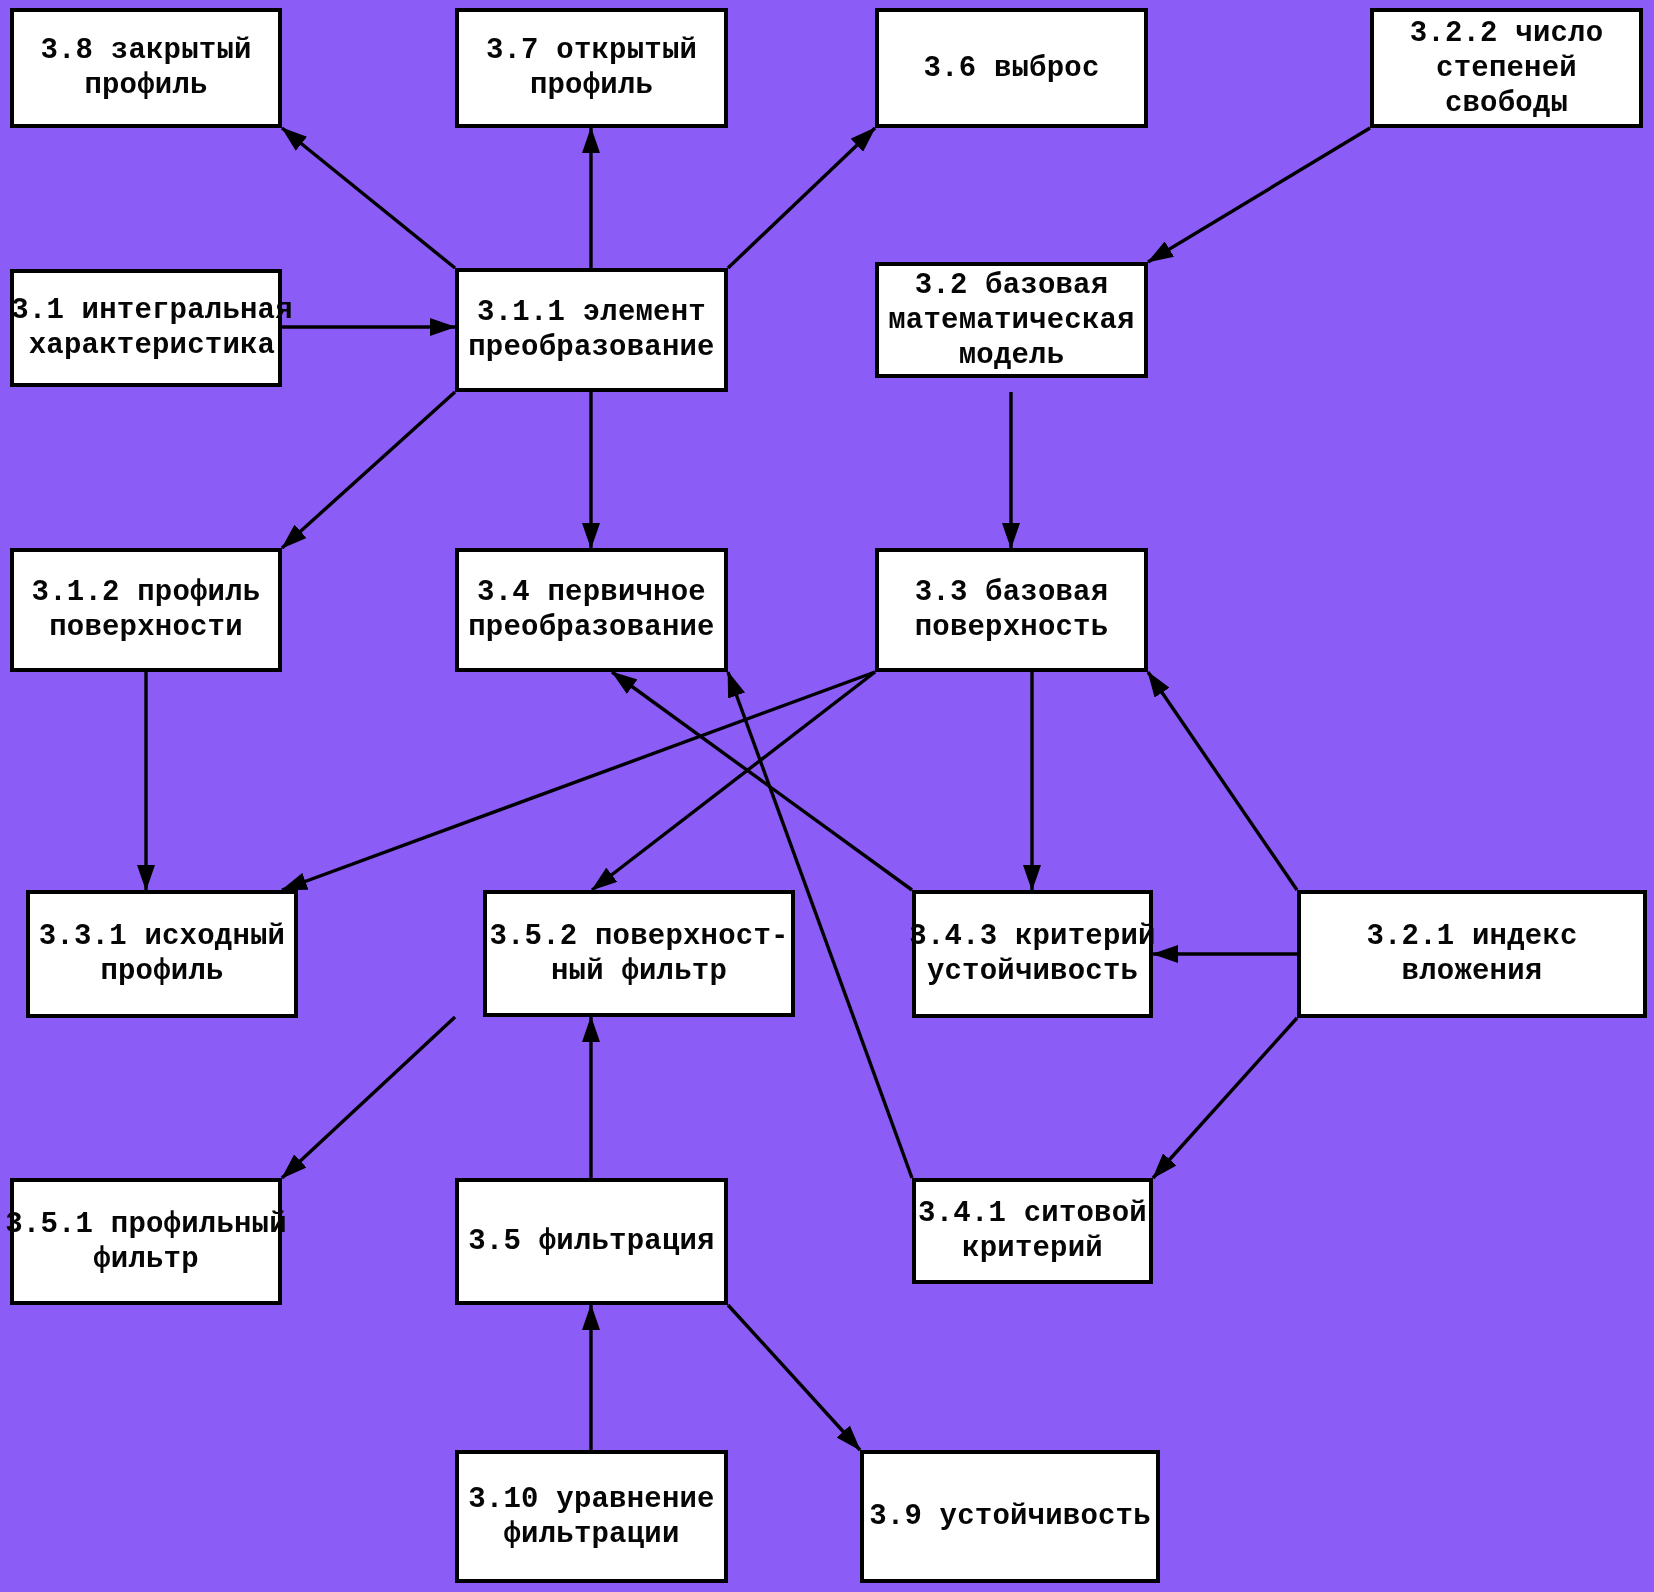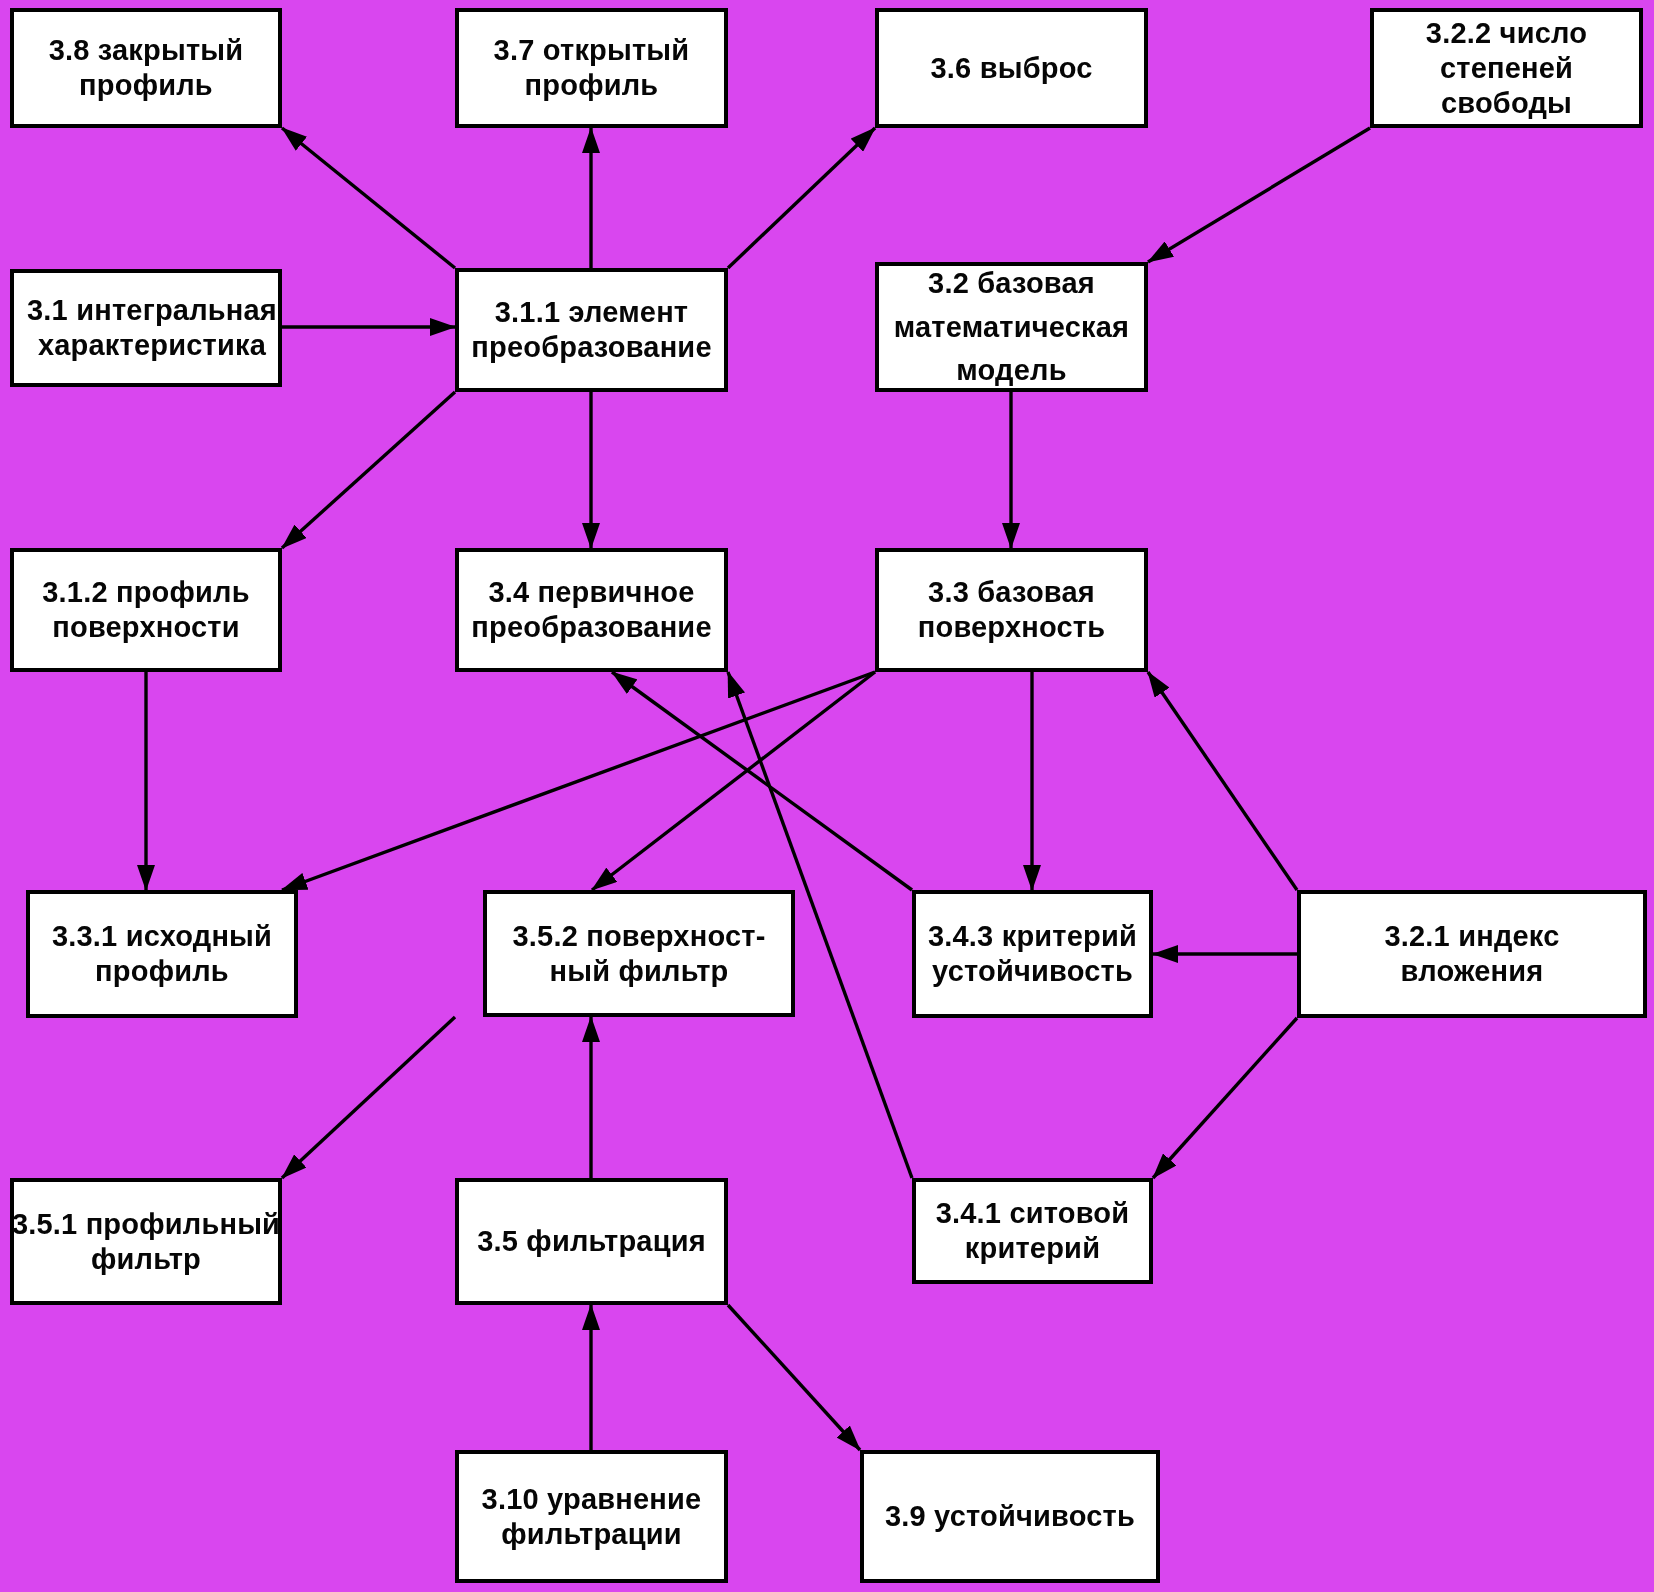--- a/index.html
+++ b/index.html
@@ -4,22 +4,22 @@
 <style>
   html, body {
     margin: 0;
     padding: 0;
     background: #ffffff;
   }
   .stage {
     position: relative;
     width: 1654px;
     height: 1592px;
-    background: #d946ef;
-    font-family: Liberation Sans, sans-serif;
+    background: #8b5cf6;
+    font-family: Liberation Mono, monospace;
     overflow: hidden;
   }
   .arrow-layer {
     position: absolute;
     left: 0; top: 0;
     width: 1654px;
     height: 1592px;
     display: block;
   }
   .arrow-layer line {
@@ -99,21 +99,21 @@
         <span class="ln">свободы</span>
       </div>
       <div class="node" style="left: 10px; top: 269px; width: 272px; height: 118px; padding-left: 12px;">
         <span class="ln">3.1 интегральная</span>
         <span class="ln">характеристика</span>
       </div>
       <div class="node" style="left: 455px; top: 268px; width: 273px; height: 124px;">
         <span class="ln">3.1.1 элемент</span>
         <span class="ln">преобразование</span>
       </div>
-      <div class="node" style="left: 875px; top: 262px; width: 273px; height: 130px; justify-content: space-between;">
+      <div class="node" style="left: 875px; top: 262px; width: 273px; height: 116px;">
         <span class="ln">3.2 базовая</span>
         <span class="ln">математическая</span>
         <span class="ln">модель</span>
       </div>
       <div class="node" style="left: 10px; top: 548px; width: 272px; height: 124px;">
         <span class="ln">3.1.2 профиль</span>
         <span class="ln">поверхности</span>
       </div>
       <div class="node" style="left: 455px; top: 548px; width: 273px; height: 124px;">
         <span class="ln">3.4 первичное</span>

